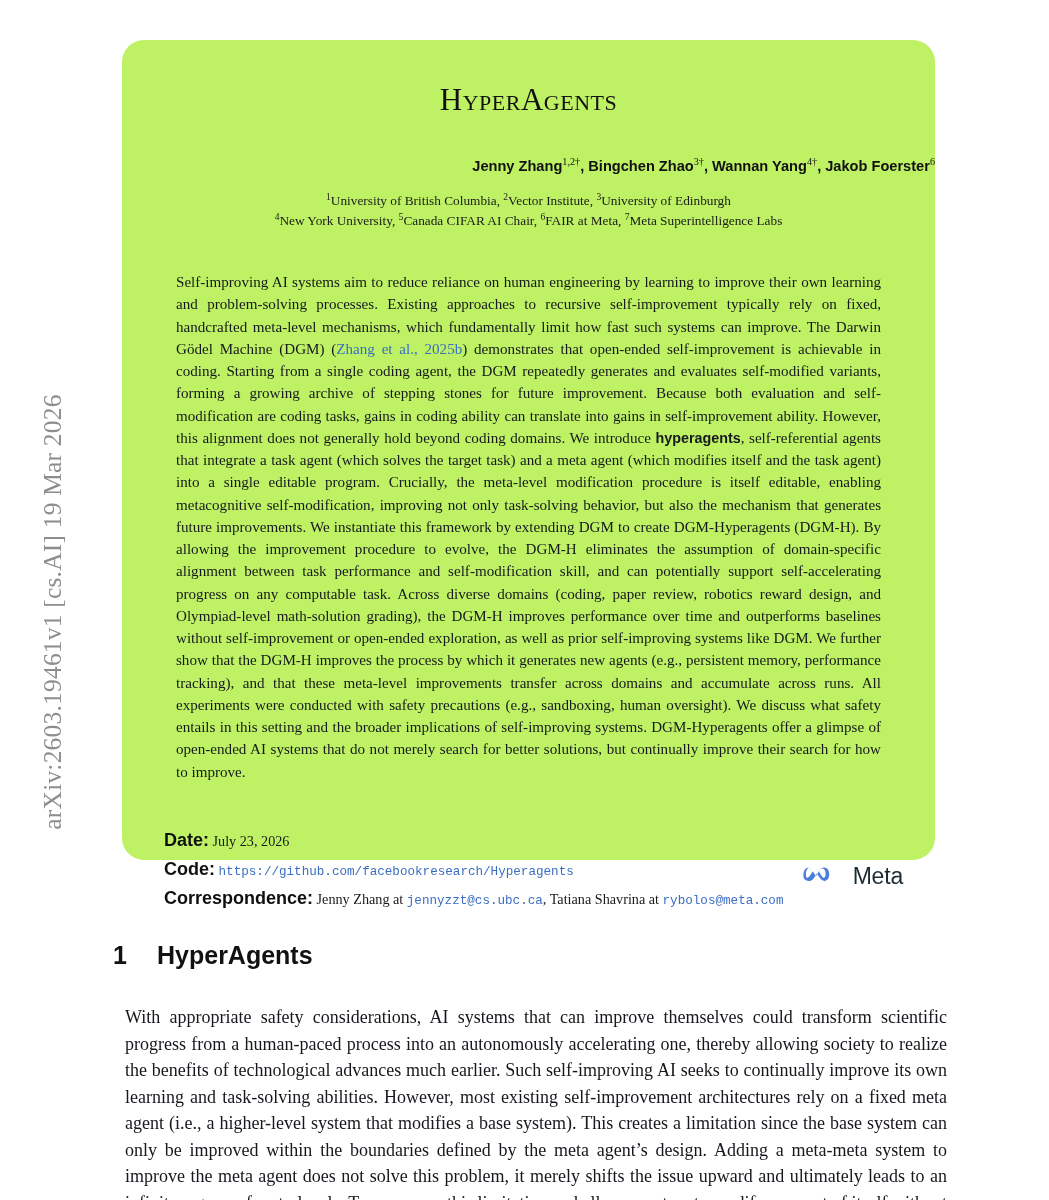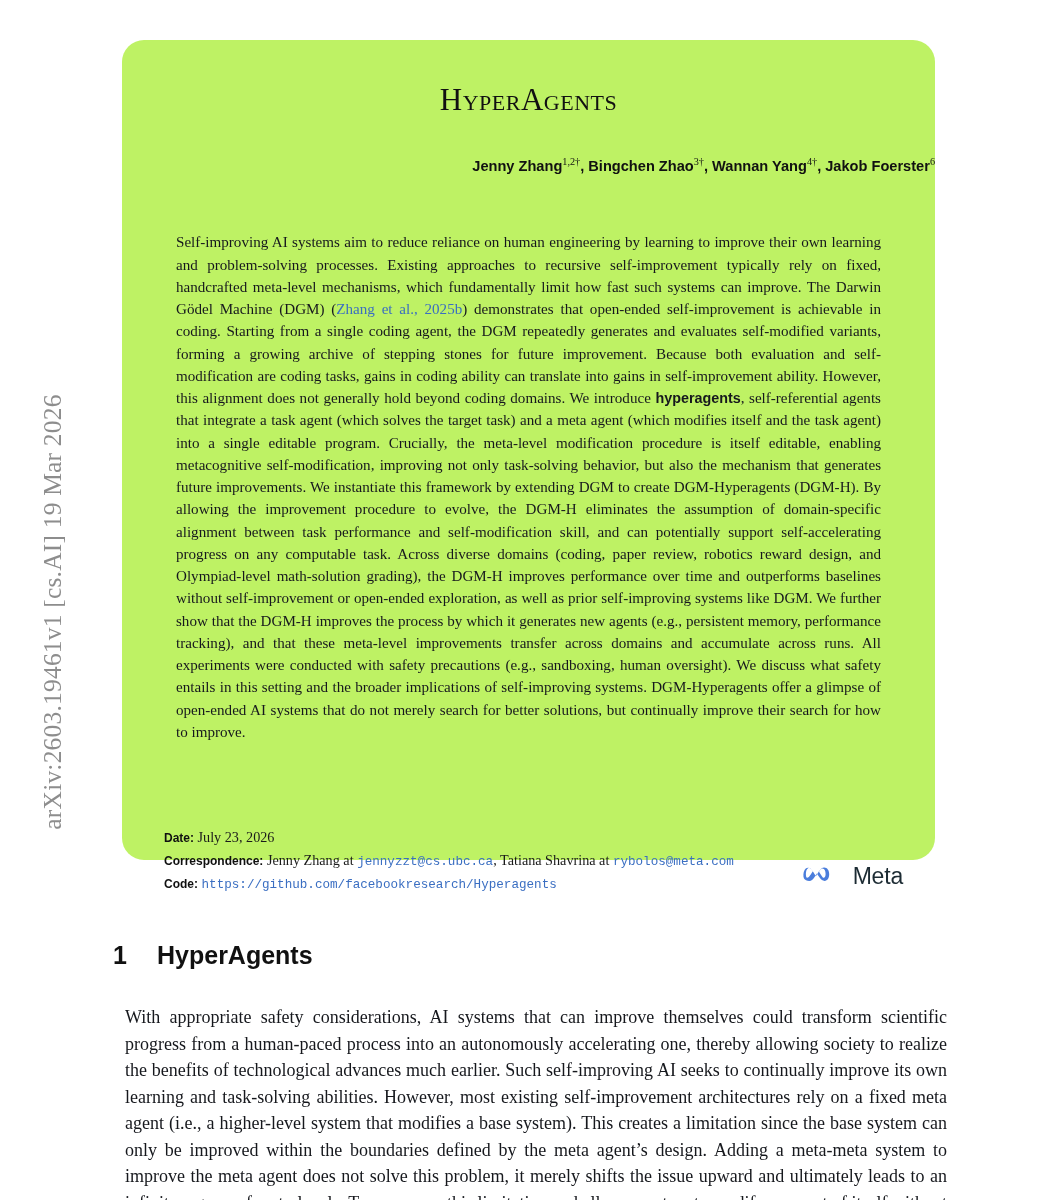--- a/index.html
+++ b/index.html
@@ -115,21 +115,21 @@
     left: 42px;
     top: 786px;
     width: 730px;
     font-size: 14.2px;
     line-height: 1.62;
   }
   .meta-row { white-space: nowrap; }
   .meta-label {
     font-family: "Liberation Sans", "DejaVu Sans", sans-serif;
     font-weight: bold;
-    font-size: 12px;
+    font-size: 18px;
     color: #101010;
   }
   .mono-link {
     font-family: "Liberation Mono", "DejaVu Sans Mono", monospace;
     color: #3a6ec2;
     font-size: 12.6px;
     text-decoration: none;
   }
 
   
@@ -183,36 +183,38 @@
 
 <div class="title-card">
 
   <h1 class="paper-title">HyperAgents</h1>
 
   <div class="authors">
     <div>Jenny Zhang<sup>1,2†</sup>, Bingchen Zhao<sup>3†</sup>, Wannan Yang<sup>4†</sup>, Jakob Foerster<sup>6</sup></div>
   </div>
 
   <div class="affiliations">
+    <div><sup>1</sup>University of British Columbia, <sup>2</sup>Vector Institute, <sup>3</sup>University of Edinburgh</div>
+    <div><sup>4</sup>New York University, <sup>5</sup>Canada CIFAR AI Chair, <sup>6</sup>FAIR at Meta, <sup>7</sup>Meta Superintelligence Labs</div>
   </div>
 
   <p class="abstract">Self-improving AI systems aim to reduce reliance on human engineering by learning to improve their own learning and problem-solving processes. Existing approaches to recursive self-improvement typically rely on fixed, handcrafted meta-level mechanisms, which fundamentally limit how fast such systems can improve. The Darwin Gödel Machine (DGM) (<a class="cite-link" href="#">Zhang et al., 2025b</a>) demonstrates that open-ended self-improvement is achievable in coding. Starting from a single coding agent, the DGM repeatedly generates and evaluates self-modified variants, forming a growing archive of stepping stones for future improvement. Because both evaluation and self-modification are coding tasks, gains in coding ability can translate into gains in self-improvement ability. However, this alignment does not generally hold beyond coding domains. We introduce <b>hyperagents</b>, self-referential agents that integrate a task agent (which solves the target task) and a meta agent (which modifies itself and the task agent) into a single editable program. Crucially, the meta-level modification procedure is itself editable, enabling metacognitive self-modification, improving not only task-solving behavior, but also the mechanism that generates future improvements. We instantiate this framework by extending DGM to create DGM-Hyperagents (DGM-H). By allowing the improvement procedure to evolve, the DGM-H eliminates the assumption of domain-specific alignment between task performance and self-modification skill, and can potentially support self-accelerating progress on any computable task. Across diverse domains (coding, paper review, robotics reward design, and Olympiad-level math-solution grading), the DGM-H improves performance over time and outperforms baselines without self-improvement or open-ended exploration, as well as prior self-improving systems like DGM. We further show that the DGM-H improves the process by which it generates new agents (e.g., persistent memory, performance tracking), and that these meta-level improvements transfer across domains and accumulate across runs. All experiments were conducted with safety precautions (e.g., sandboxing, human oversight). We discuss what safety entails in this setting and the broader implications of self-improving systems. DGM-Hyperagents offer a glimpse of open-ended AI systems that do not merely search for better solutions, but continually improve their search for how to improve.</p>
 
   <div class="meta-block">
     <div class="meta-row">
       <span class="meta-label">Date:</span>
       <span>July 23, 2026</span>
     </div>
     <div class="meta-row">
+      <span class="meta-label">Code:</span>
+      <a class="mono-link" href="#">https://github.com/facebookresearch/Hyperagents</a>
+    </div>
+    <div class="meta-row">
       <span class="meta-label">Correspondence:</span>
       <span>Jenny Zhang at <a class="mono-link" href="#">jennyzzt@cs.ubc.ca</a>, Tatiana Shavrina at <a class="mono-link" href="#">rybolos@meta.com</a></span>
-    </div>
-    <div class="meta-row">
-      <span class="meta-label">Code:</span>
-      <a class="mono-link" href="#">https://github.com/facebookresearch/Hyperagents</a>
     </div>
   </div>
 
   <div class="meta-logo">
     <span>
       <svg width="30" height="21" viewBox="0 0 30 21" aria-hidden="true">
         <path d="M3.0 14.6 C2.0 12.2 2.2 8.2 3.6 5.9 C5.1 3.4 7.8 3.1 9.9 5.1
                  C11.6 6.7 12.9 9.0 14.9 12.3 C15.9 10.6 16.9 8.9 18.0 7.3
                  C19.6 5.0 21.2 3.6 23.2 3.6 C26.2 3.6 28.2 6.4 28.2 10.3
                  C28.2 14.0 26.5 16.9 23.6 16.9 C21.6 16.9 20.2 15.8 18.6 13.6

